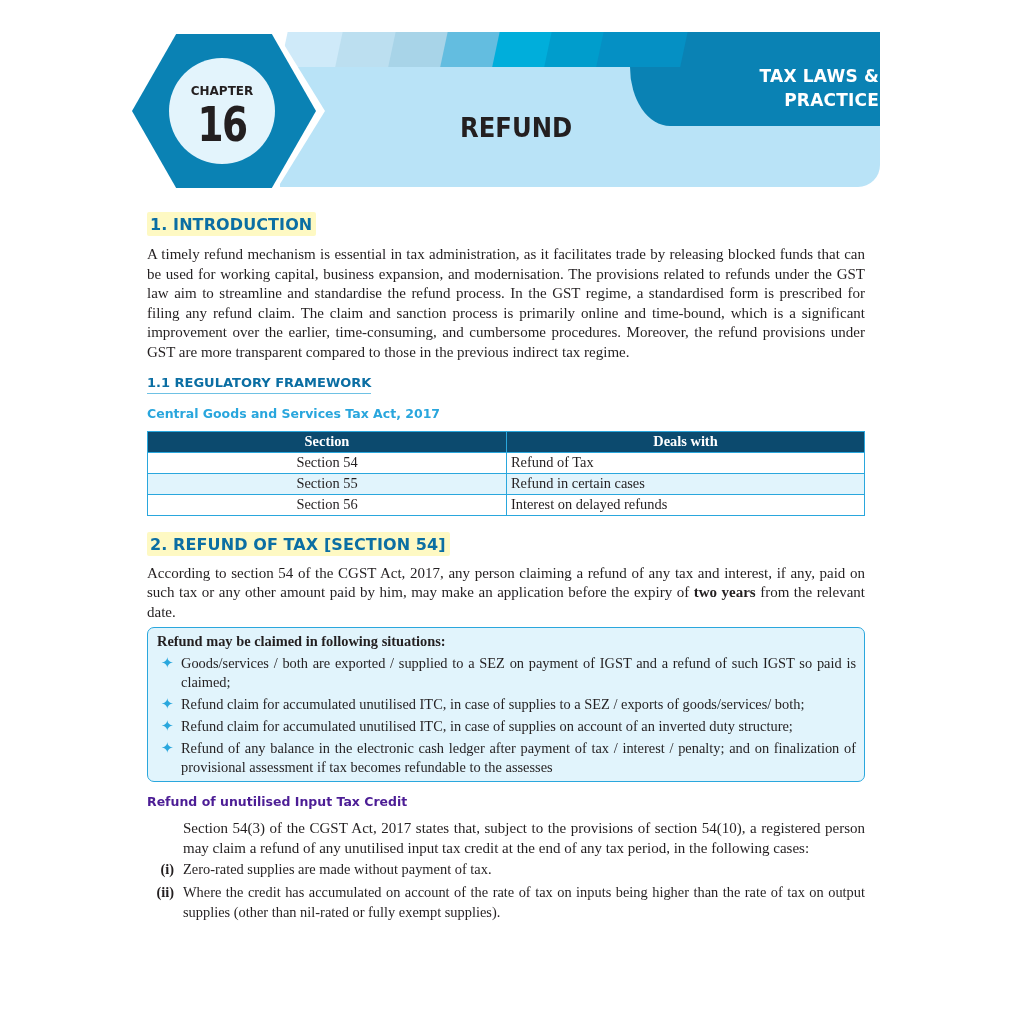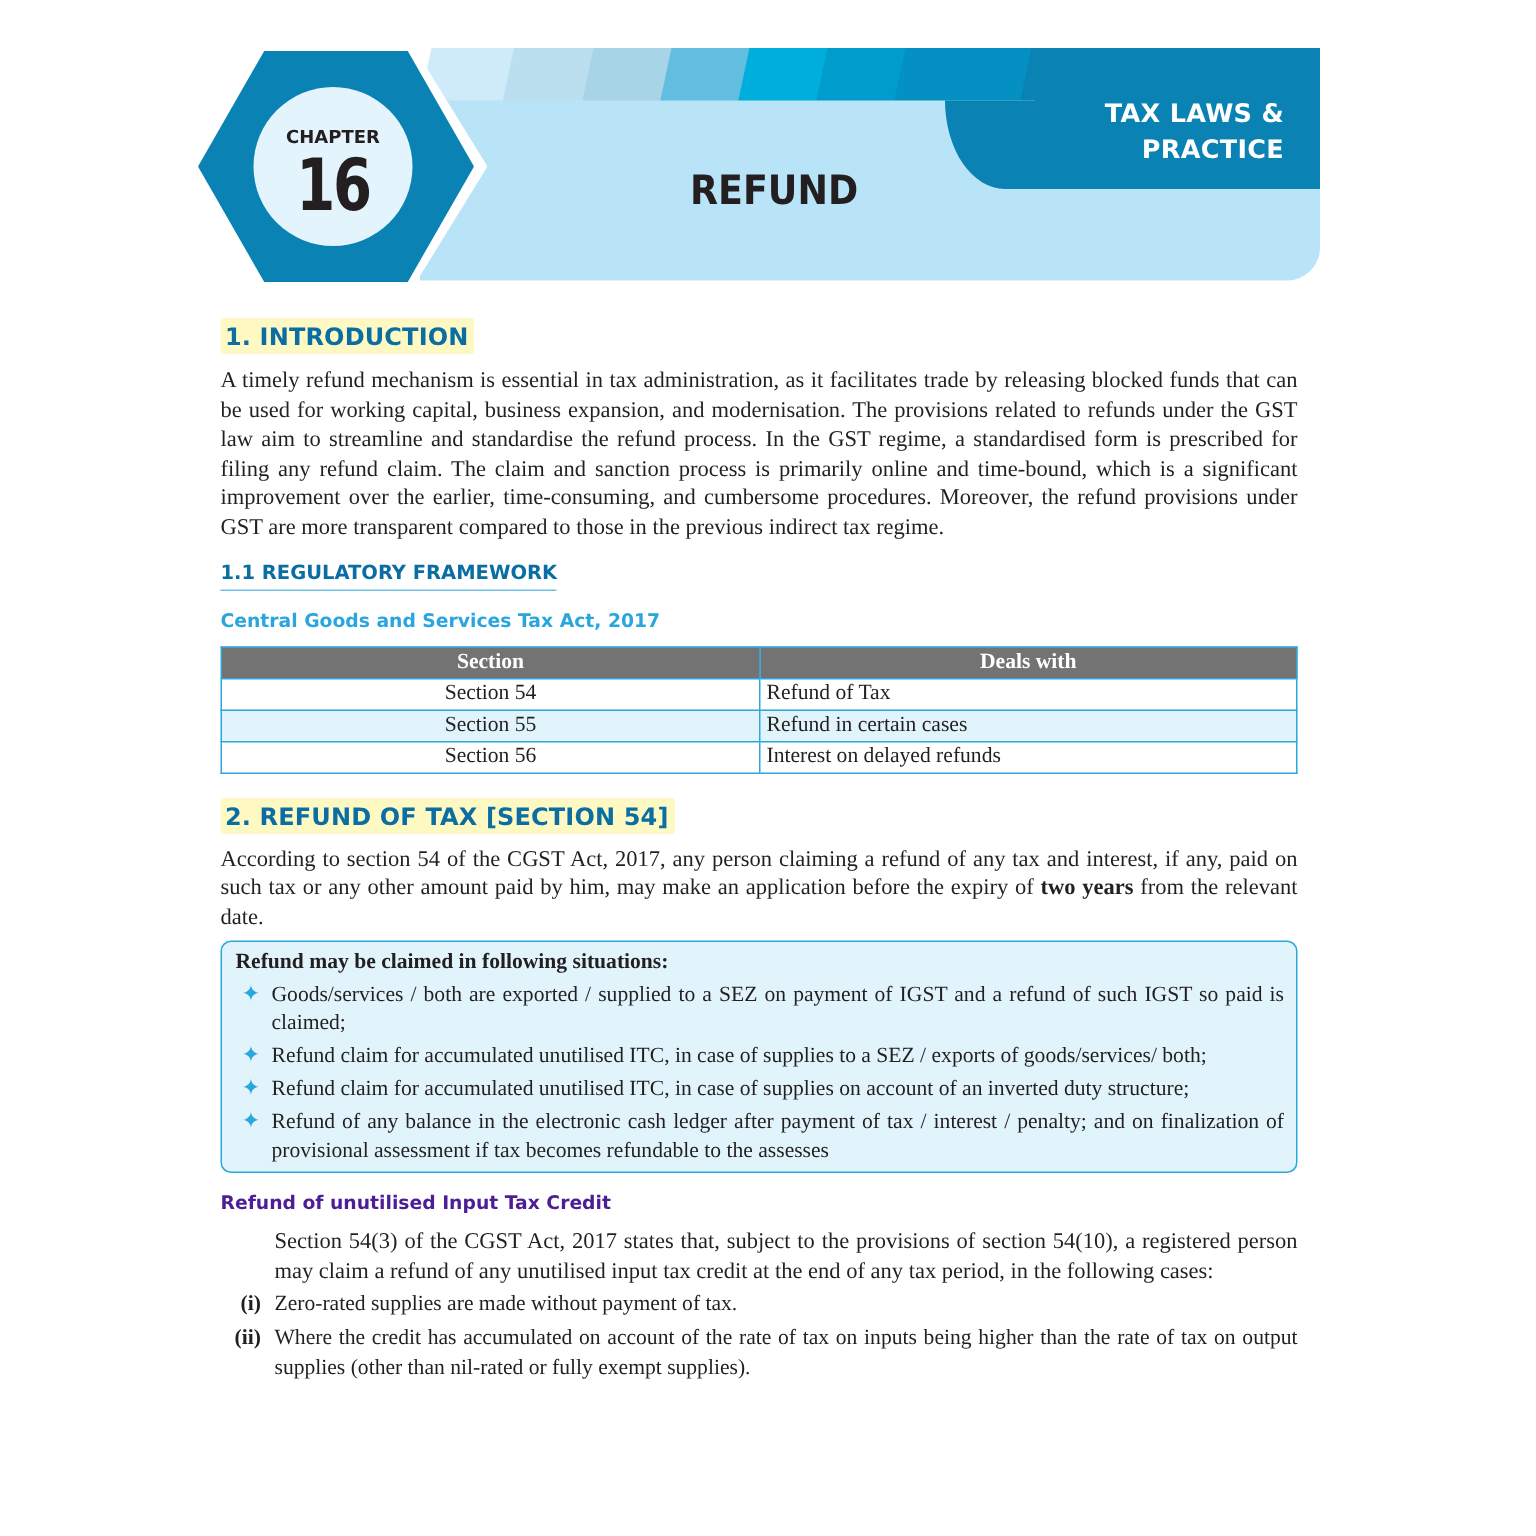--- a/index.html
+++ b/index.html
@@ -5,37 +5,37 @@
   html, body { margin: 0; padding: 0; background: #ffffff; }
   body { width: 1024px; height: 1024px; position: relative; overflow: hidden; font-family: "Liberation Serif", serif; color: #231f20; }
 
   
   .banner { position: absolute; left: 130px; top: 32px; width: 752px; height: 158px; }
   .banner-panel { position: absolute; left: 150px; top: 35px; width: 600px; height: 120px; background: #b9e3f7; border-bottom-right-radius: 22px; }
   .stripes { position: absolute; left: 150px; top: 0; width: 600px; height: 36px; overflow: hidden; }
   .stripe { position: absolute; top: 0; height: 36px; transform: skewX(-12deg); transform-origin: bottom left; }
   .tag-block { position: absolute; left: 560px; top: 0; width: 190px; height: 94px; background: #0a82b4; }
   .tag-curve { position: absolute; left: 500px; top: 35px; width: 80px; height: 59px; background: #0a82b4; border-bottom-left-radius: 40px 59px; }
-  .tag-text { position: absolute; right: 24px; top: 32px; text-align: right; color: #ffffff; font-family: "DejaVu Sans", sans-serif; font-weight: bold; font-size: 17px; line-height: 24px; letter-spacing: 0.2px; }
+  .tag-text { position: absolute; right: 1px; top: 32px; text-align: right; color: #ffffff; font-family: "DejaVu Sans", sans-serif; font-weight: bold; font-size: 17px; line-height: 24px; letter-spacing: 0.2px; }
   .hex-white { position: absolute; left: 0; top: 0; width: 195px; height: 158px; background: #ffffff; clip-path: polygon(25% 0, 75% 0, 100% 50%, 75% 100%, 25% 100%, 0 50%); }
   .hex { position: absolute; left: 2px; top: 2px; width: 184px; height: 154px; background: #0a82b4; clip-path: polygon(24% 0, 76% 0, 100% 50%, 76% 100%, 24% 100%, 0 50%); }
   .hex-circle { position: absolute; left: 37px; top: 24px; width: 106px; height: 106px; border-radius: 50%; background: #e3f4fc; }
   .chapter-label { position: absolute; left: 37px; top: 50px; width: 106px; text-align: center; font-family: "DejaVu Sans", sans-serif; font-weight: bold; font-size: 12px; color: #231f20; }
   .chapter-num { position: absolute; left: 37px; top: 62px; width: 106px; text-align: center; font-family: "DejaVu Sans", sans-serif; font-weight: bold; font-size: 48px; line-height: 56px; color: #231f20; transform: scaleX(0.78); letter-spacing: -2px; }
   .chapter-title { position: absolute; left: 330px; top: 80px; font-family: "DejaVu Sans", sans-serif; font-weight: bold; font-size: 27px; color: #231f20; transform: scaleX(0.9); transform-origin: left; }
 
   
   .content { position: absolute; left: 147px; top: 212px; width: 718px; }
   .sec-heading { display: inline-block; background: #fef9c3; color: #0b6ea3; font-family: "DejaVu Sans", sans-serif; font-weight: bold; font-size: 16px; padding: 3px 4px 2px 3px; border-radius: 2px; letter-spacing: 0.1px; }
   .para { font-size: 15px; line-height: 19.6px; text-align: justify; margin: 0; }
   .sub-heading { font-family: "DejaVu Sans", sans-serif; font-weight: bold; font-size: 13px; color: #0b6ea3; display: inline-block; border-bottom: 1px solid #6ec1e4; padding-bottom: 3px; }
   .act-heading { font-family: "DejaVu Sans", sans-serif; font-weight: bold; font-size: 12.5px; color: #29a6dd; }
 
   table.sec-table { width: 718px; border-collapse: collapse; font-size: 14.4px; }
-  table.sec-table th { background: #737373; color: #ffffff; font-weight: bold; height: 20px; padding: 0; border: 1px solid #2aa7dd; }
+  table.sec-table th { background: #0c4a6e; color: #ffffff; font-weight: bold; height: 20px; padding: 0; border: 1px solid #2aa7dd; }
   table.sec-table td { height: 20px; padding: 0 4px; border: 1px solid #2aa7dd; }
   table.sec-table td.c1 { text-align: center; width: 350px; }
   table.sec-table tr.alt td { background: #e1f4fc; }
 
   .callout { border: 1.5px solid #2aa7dd; border-radius: 7px; background: #e1f4fc; padding: 4px 8px 4px 9px; width: 699px; }
   .callout-title { font-weight: bold; font-size: 14.4px; line-height: 19px; }
   .bullet { display: flex; font-size: 14.4px; line-height: 19px; margin-top: 3px; text-align: justify; }
   .bullet-icon { width: 24px; flex: 0 0 24px; color: #2aa7dd; font-size: 15px; padding-left: 4px; box-sizing: border-box; }
   .bullet-text { flex: 1; }
 

